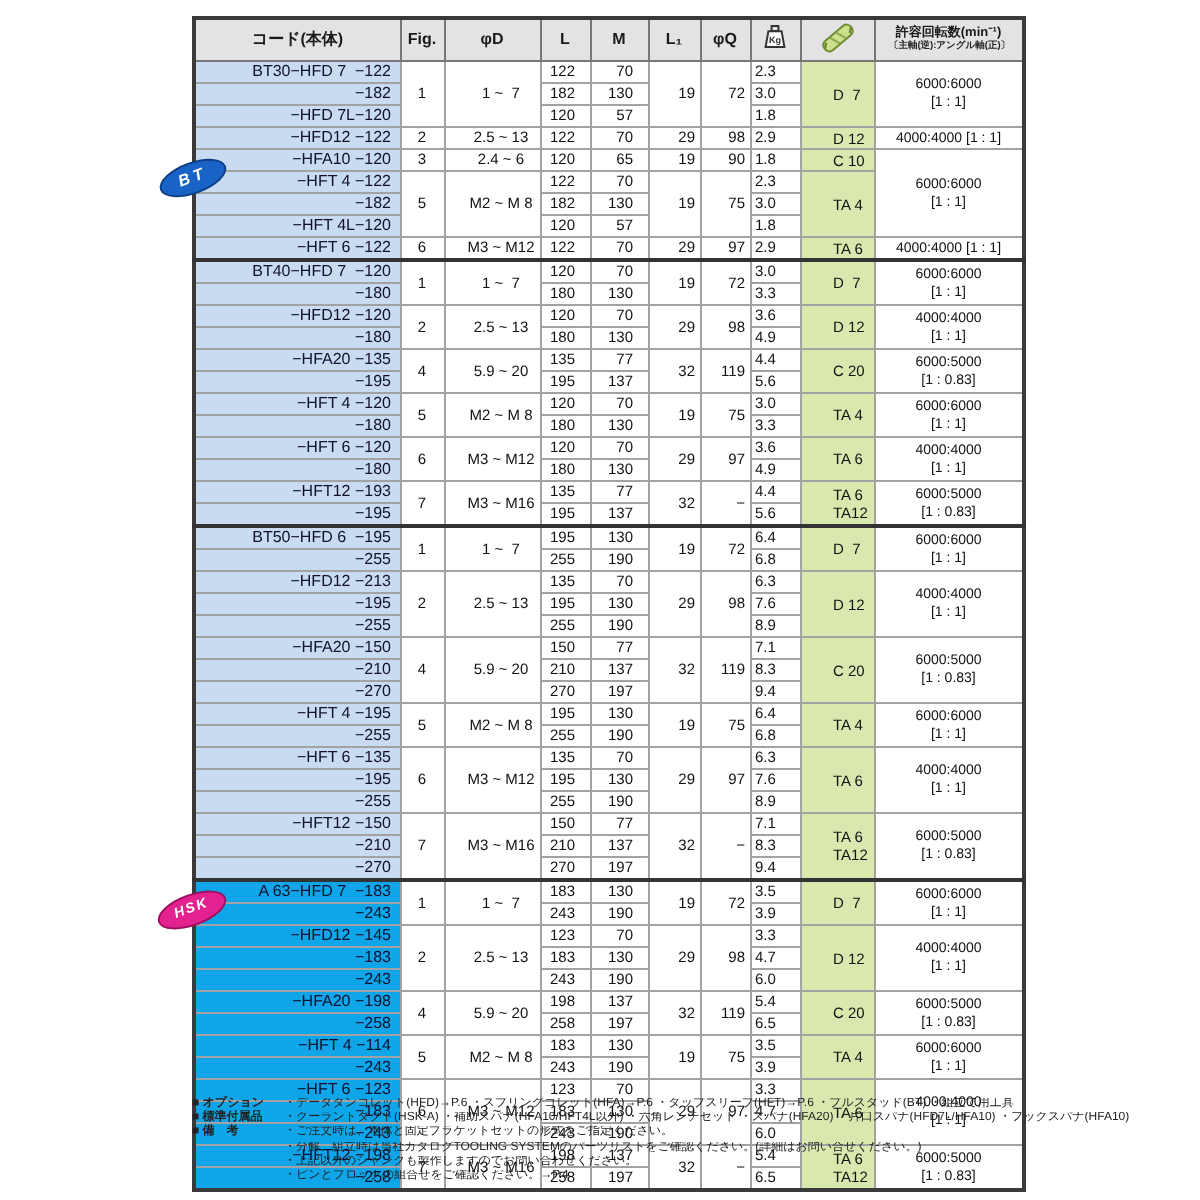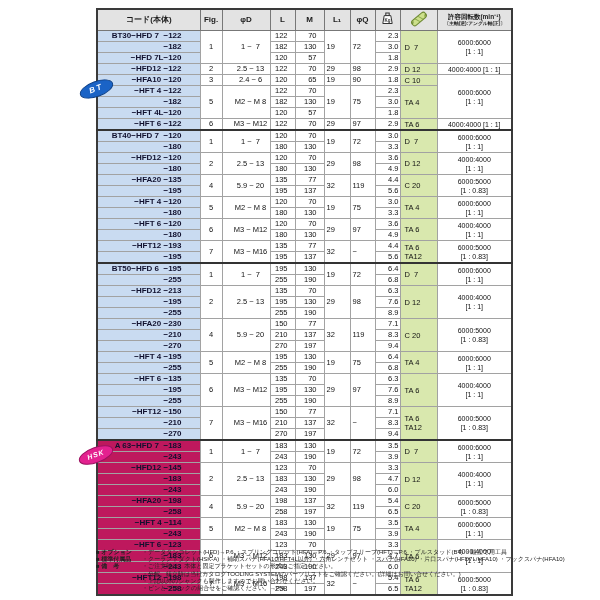--- a/index.html
+++ b/index.html
@@ -26,32 +26,32 @@
     background:#fff;border:1px solid #a2a2a2;
     font-size:7.5px;color:#111;padding:0 2px;
     height:10px;line-height:1;vertical-align:middle;
     overflow:hidden;
   }
   .spec tbody tr{height:10px;}
   tr.grp td{border-top:1px solid #4a4a4a;}
   tr.sec td{border-top:2px solid #333;}
 
   td.c-code{
-    text-align:right;font-weight:bold;font-size:8px;color:#10102e;
-    padding-right:18px;white-space:pre;
+    text-align:right;font-weight:normal;font-size:8px;color:#10102e;
+    padding-right:4px;white-space:pre;
   }
   tr.bt td.c-code{background:#c9dbf1;}
-  tr.hsk td.c-code{background:#be185d;}
+  tr.hsk td.c-code{background:#0ea5e9;}
   td.c-fig{text-align:center;}
   td.c-d{text-align:center;white-space:pre;padding-left:11px;}
   td.c-l,td.c-m{text-align:right;padding-right:7px;}
-  td.c-l1,td.c-q{text-align:left;}
-  td.c-kg{text-align:right;padding-right:1px;}
+  td.c-l1,td.c-q{text-align:right;}
+  td.c-kg{padding-right:1px;}
   td.c-key{
-    background:#d9e8ae;text-align:left;padding-left:4px;
+    background:#d9e8ae;text-align:left;padding-left:16px;
     white-space:pre;line-height:9px;font-size:7.5px;
   }
   td.c-rpm{text-align:center;white-space:pre-line;font-size:7px;line-height:9px;}
 
   .badge{
     position:absolute;text-align:center;color:#fff;font-weight:bold;font-style:italic;
     border-radius:50%;z-index:5;
   }
   .badge-bt{
     left:79px;top:81px;width:33px;height:14px;line-height:14px;
@@ -366,21 +366,21 @@
           <td class="c-m">130</td>
           <td class="c-kg">7.6</td>
         </tr>
         <tr class="bt">
           <td class="c-code">−255</td>
           <td class="c-l">255</td>
           <td class="c-m">190</td>
           <td class="c-kg">8.9</td>
         </tr>
         <tr class="bt grp">
-          <td class="c-code">−HFA20 −230</td>
+          <td class="c-code">−HFA20 −150</td>
           <td class="c-fig" rowspan="3">4</td>
           <td class="c-d" rowspan="3">5.9 ~ 20</td>
           <td class="c-l">150</td>
           <td class="c-m">77</td>
           <td class="c-l1" rowspan="3">32</td>
           <td class="c-q" rowspan="3">119</td>
           <td class="c-kg">7.1</td>
           <td class="c-key" rowspan="3">C 20</td>
           <td class="c-rpm" rowspan="3">6000:5000
 [1 : 0.83]</td>

